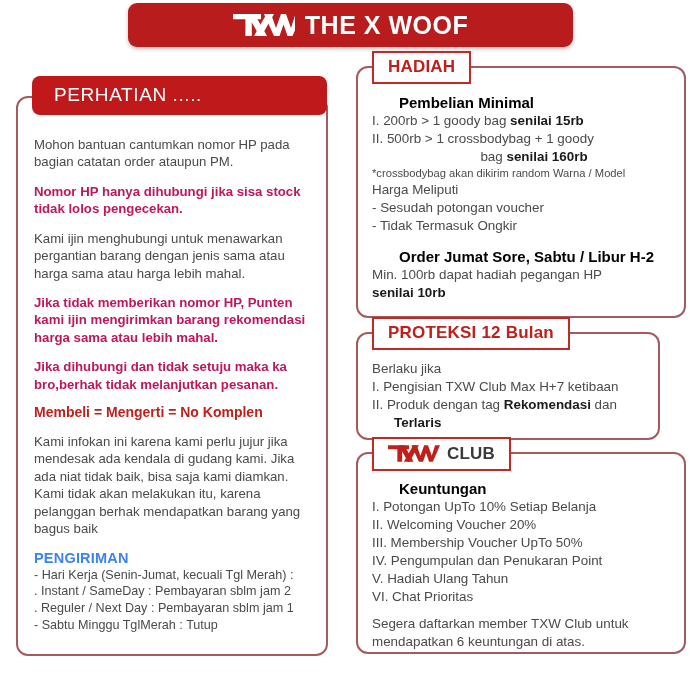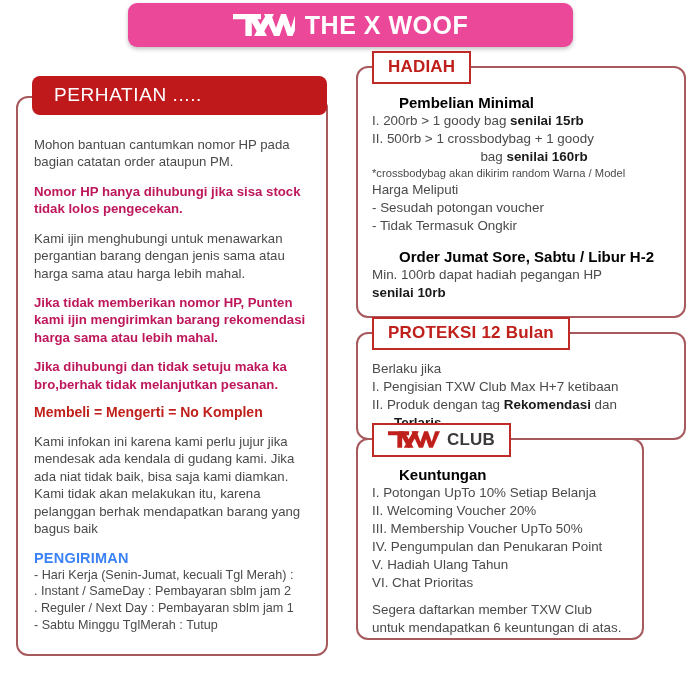--- a/index.html
+++ b/index.html
@@ -8,21 +8,21 @@
     background: #ffffff;
     font-family: "Liberation Sans", sans-serif;
     overflow: hidden;
   }
   .page { position: relative; width: 700px; height: 700px; }
 
   
   .header-bar {
     position: absolute; left: 128px; top: 3px;
     width: 445px; height: 44px;
-    background: #ec4899;
+    background: #b91c1c;
     border-radius: 9px;
     display: flex; align-items: center; justify-content: center;
     gap: 10px;
     box-shadow: 0 2px 4px rgba(0,0,0,0.25);
   }
   .logo-svg { display: block; }
   .header-title {
     color: #ffffff;
     font-size: 25px;
     font-weight: bold;
@@ -94,22 +94,22 @@
     color: #3b82f6; font-weight: bold; font-size: 14.5px;
     margin-bottom: 1px; letter-spacing: 0.2px;
   }
   .ship-line {
     font-size: 12.6px; color: #4a4a4a; line-height: 1.33;
     white-space: nowrap;
   }
 
   
   #hadiah-card   { left: 356px; top: 66px;  width: 330px; height: 252px; }
-  #proteksi-card { left: 356px; top: 332px; width: 330px; height: 108px; }
-  #club-card     { left: 356px; top: 438px; width: 288px; height: 202px; }
+  #proteksi-card { left: 356px; top: 332px; width: 304px; height: 108px; }
+  #club-card     { left: 356px; top: 452px; width: 330px; height: 202px; }
 
   .head-bold {
     font-size: 15px; font-weight: bold; color: #000000;
     margin-bottom: 1px;
     margin-left: 27px;
   }
   .li {
     font-size: 13.4px; color: #4a4a4a; line-height: 1.34;
     white-space: nowrap;
   }

